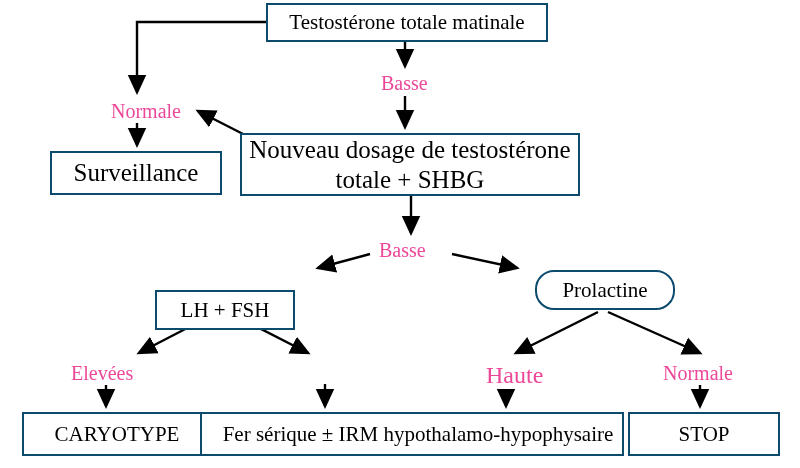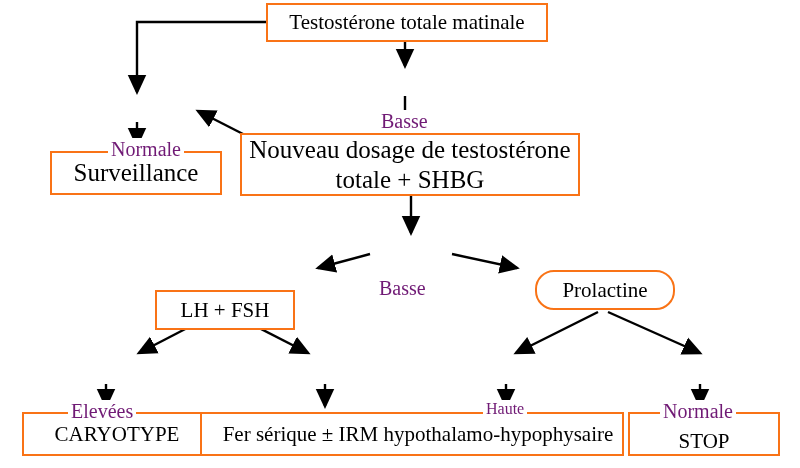--- a/index.html
+++ b/index.html
@@ -22,58 +22,57 @@
     position: absolute;
     left: 0;
     top: 0;
     width: 800px;
     height: 468px;
     pointer-events: none;
   }
   .node {
     position: absolute;
     box-sizing: border-box;
-    border: 2px solid #f97316;
+    border: 2px solid #0c4a6e;
     background: #ffffff;
     display: flex;
     align-items: center;
     justify-content: center;
     text-align: center;
     line-height: 1.18;
     color: #000000;
   }
   .node .label {
     display: block;
     padding: 0 6px;
     white-space: pre-line;
   }
   .edge-label {
     position: absolute;
     background: #ffffff;
-    color: #701a75;
+    color: #ec4899;
     white-space: nowrap;
     text-align: center;
     padding: 0 3px;
-    margin-top: 38px;
   }
   .n-top      { left: 266px; top: 3px;   width: 282px; height: 39px;  font-size: 21px; }
   .n-surv     { left: 50px;  top: 151px; width: 172px; height: 44px;  font-size: 25px; }
   .n-redo     { left: 240px; top: 133px; width: 340px; height: 63px;  font-size: 25px; }
   .n-lhfsh    { left: 155px; top: 270px; width: 140px; height: 40px;  font-size: 21px; margin-top: 20px; }
   .n-prl      { left: 535px; top: 270px; width: 140px; height: 40px;  font-size: 21px; border-radius: 19px; }
   .n-caryo    { left: 22px;  top: 412px; width: 190px; height: 44px;  font-size: 21px; }
   .n-fer      { left: 200px; top: 412px; width: 424px; height: 44px;  font-size: 21px; padding-left: 12px; }
-  .n-stop     { left: 628px; top: 412px; width: 152px; height: 44px;  font-size: 21px; align-items: flex-end; }
+  .n-stop     { left: 628px; top: 412px; width: 152px; height: 44px;  font-size: 21px; }
 
   .l-normale1 { left: 108px; top: 100px; font-size: 20px; }
   .l-basse1   { left: 378px; top: 72px;  font-size: 20px; }
   .l-basse2   { left: 376px; top: 239px; font-size: 20px; }
   .l-elevees  { left: 68px;  top: 362px; font-size: 20px; }
   .l-bassesn  { left: 238px; top: 362px; font-size: 20px; }
-  .l-haute    { left: 483px; top: 362px; font-size: 16px; }
+  .l-haute    { left: 483px; top: 362px; font-size: 24px; }
   .l-normale2 { left: 660px; top: 362px; font-size: 20px; }
 </style>
 </head>
 <body>
 
 <div id="canvas">
 
   <svg id="edges" viewBox="0 0 800 468" xmlns="http://www.w3.org/2000/svg">
     <defs>
       <marker id="ah" markerWidth="9" markerHeight="9" refX="7.2" refY="4.5" orient="auto" markerUnits="strokeWidth">

